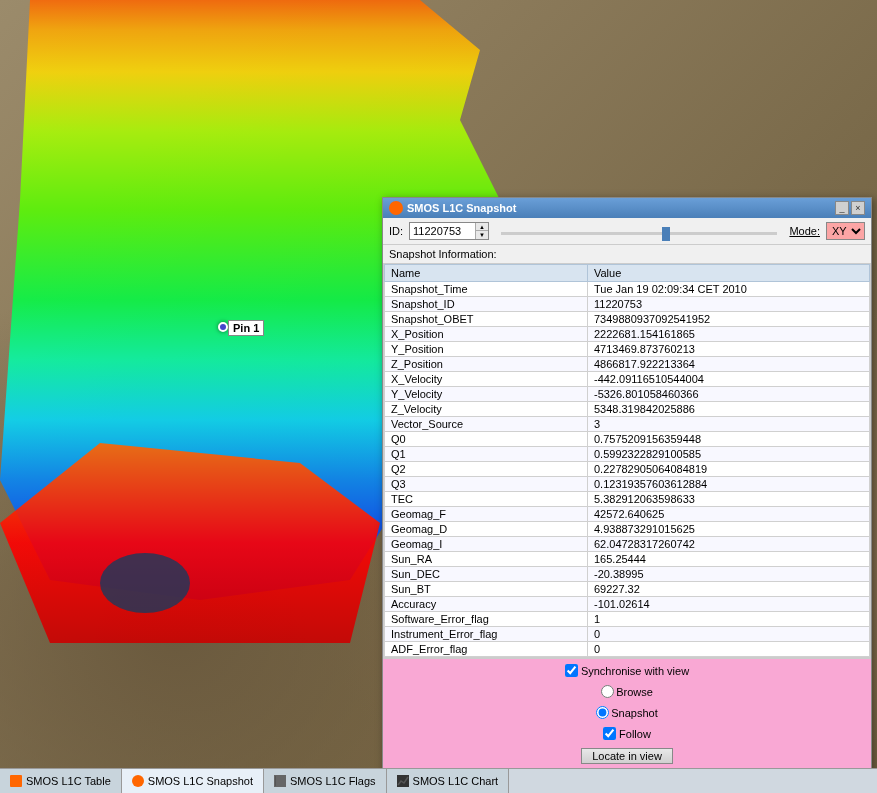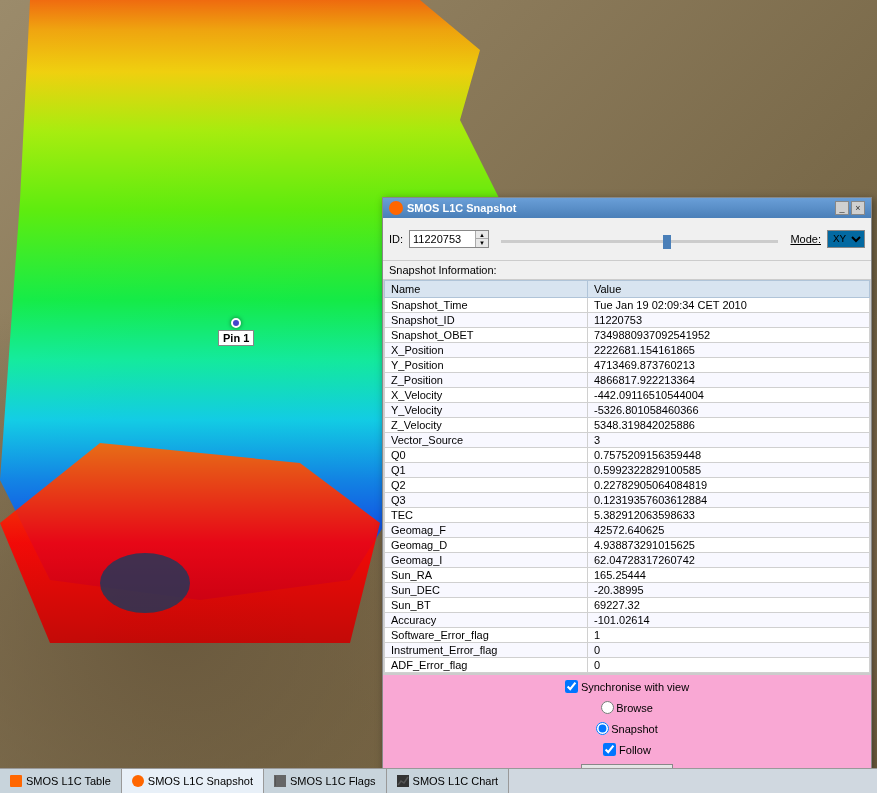--- a/index.html
+++ b/index.html
@@ -65,21 +65,21 @@
       border-radius: 50%;
       background: #1A3A5C;
       opacity: 0.8;
     }
 
     
     .pin-marker {
       position: absolute;
       top: 318px; left: 218px;
       display: flex;
-      flex-direction: column;
+      flex-direction: row;
       align-items: center;
     }
     .pin-dot {
       width: 10px; height: 10px;
       border-radius: 50%;
       background: #4444CC;
       border: 2px solid white;
       box-shadow: 0 0 4px rgba(0,0,0,0.5);
     }
     .pin-label {
@@ -135,21 +135,21 @@
       color: #333;
       font-size: 9px;
       cursor: pointer;
       display: flex; align-items: center; justify-content: center;
       line-height: 1;
     }
 
     .dialog-id-row {
       display: flex;
       align-items: center;
-      padding: 12px 6px;
+      padding: 4px 6px;
       gap: 6px;
       background: #F0F0F0;
       border-bottom: 1px solid #CCC;
     }
     .id-label { font-weight: normal; font-size: 11px; }
     .id-input-group {
       display: flex;
       align-items: center;
       border: 1px solid #888;
       background: white;
@@ -194,23 +194,22 @@
       appearance: none;
       width: 8px; height: 14px;
       background: #4A7FB8;
       cursor: pointer;
     }
 
     .mode-label { font-size: 11px; text-decoration: underline; }
     .mode-select {
       font-size: 11px;
       border: 1px solid #888;
-      background: #0369a1;
+      background: #fca5a5;
       padding: 1px;
-      font-family: Liberation Mono, monospace;
     }
 
     .snapshot-info-label {
       padding: 3px 6px;
       font-size: 11px;
       font-weight: normal;
       background: #F0F0F0;
     }
 
     

